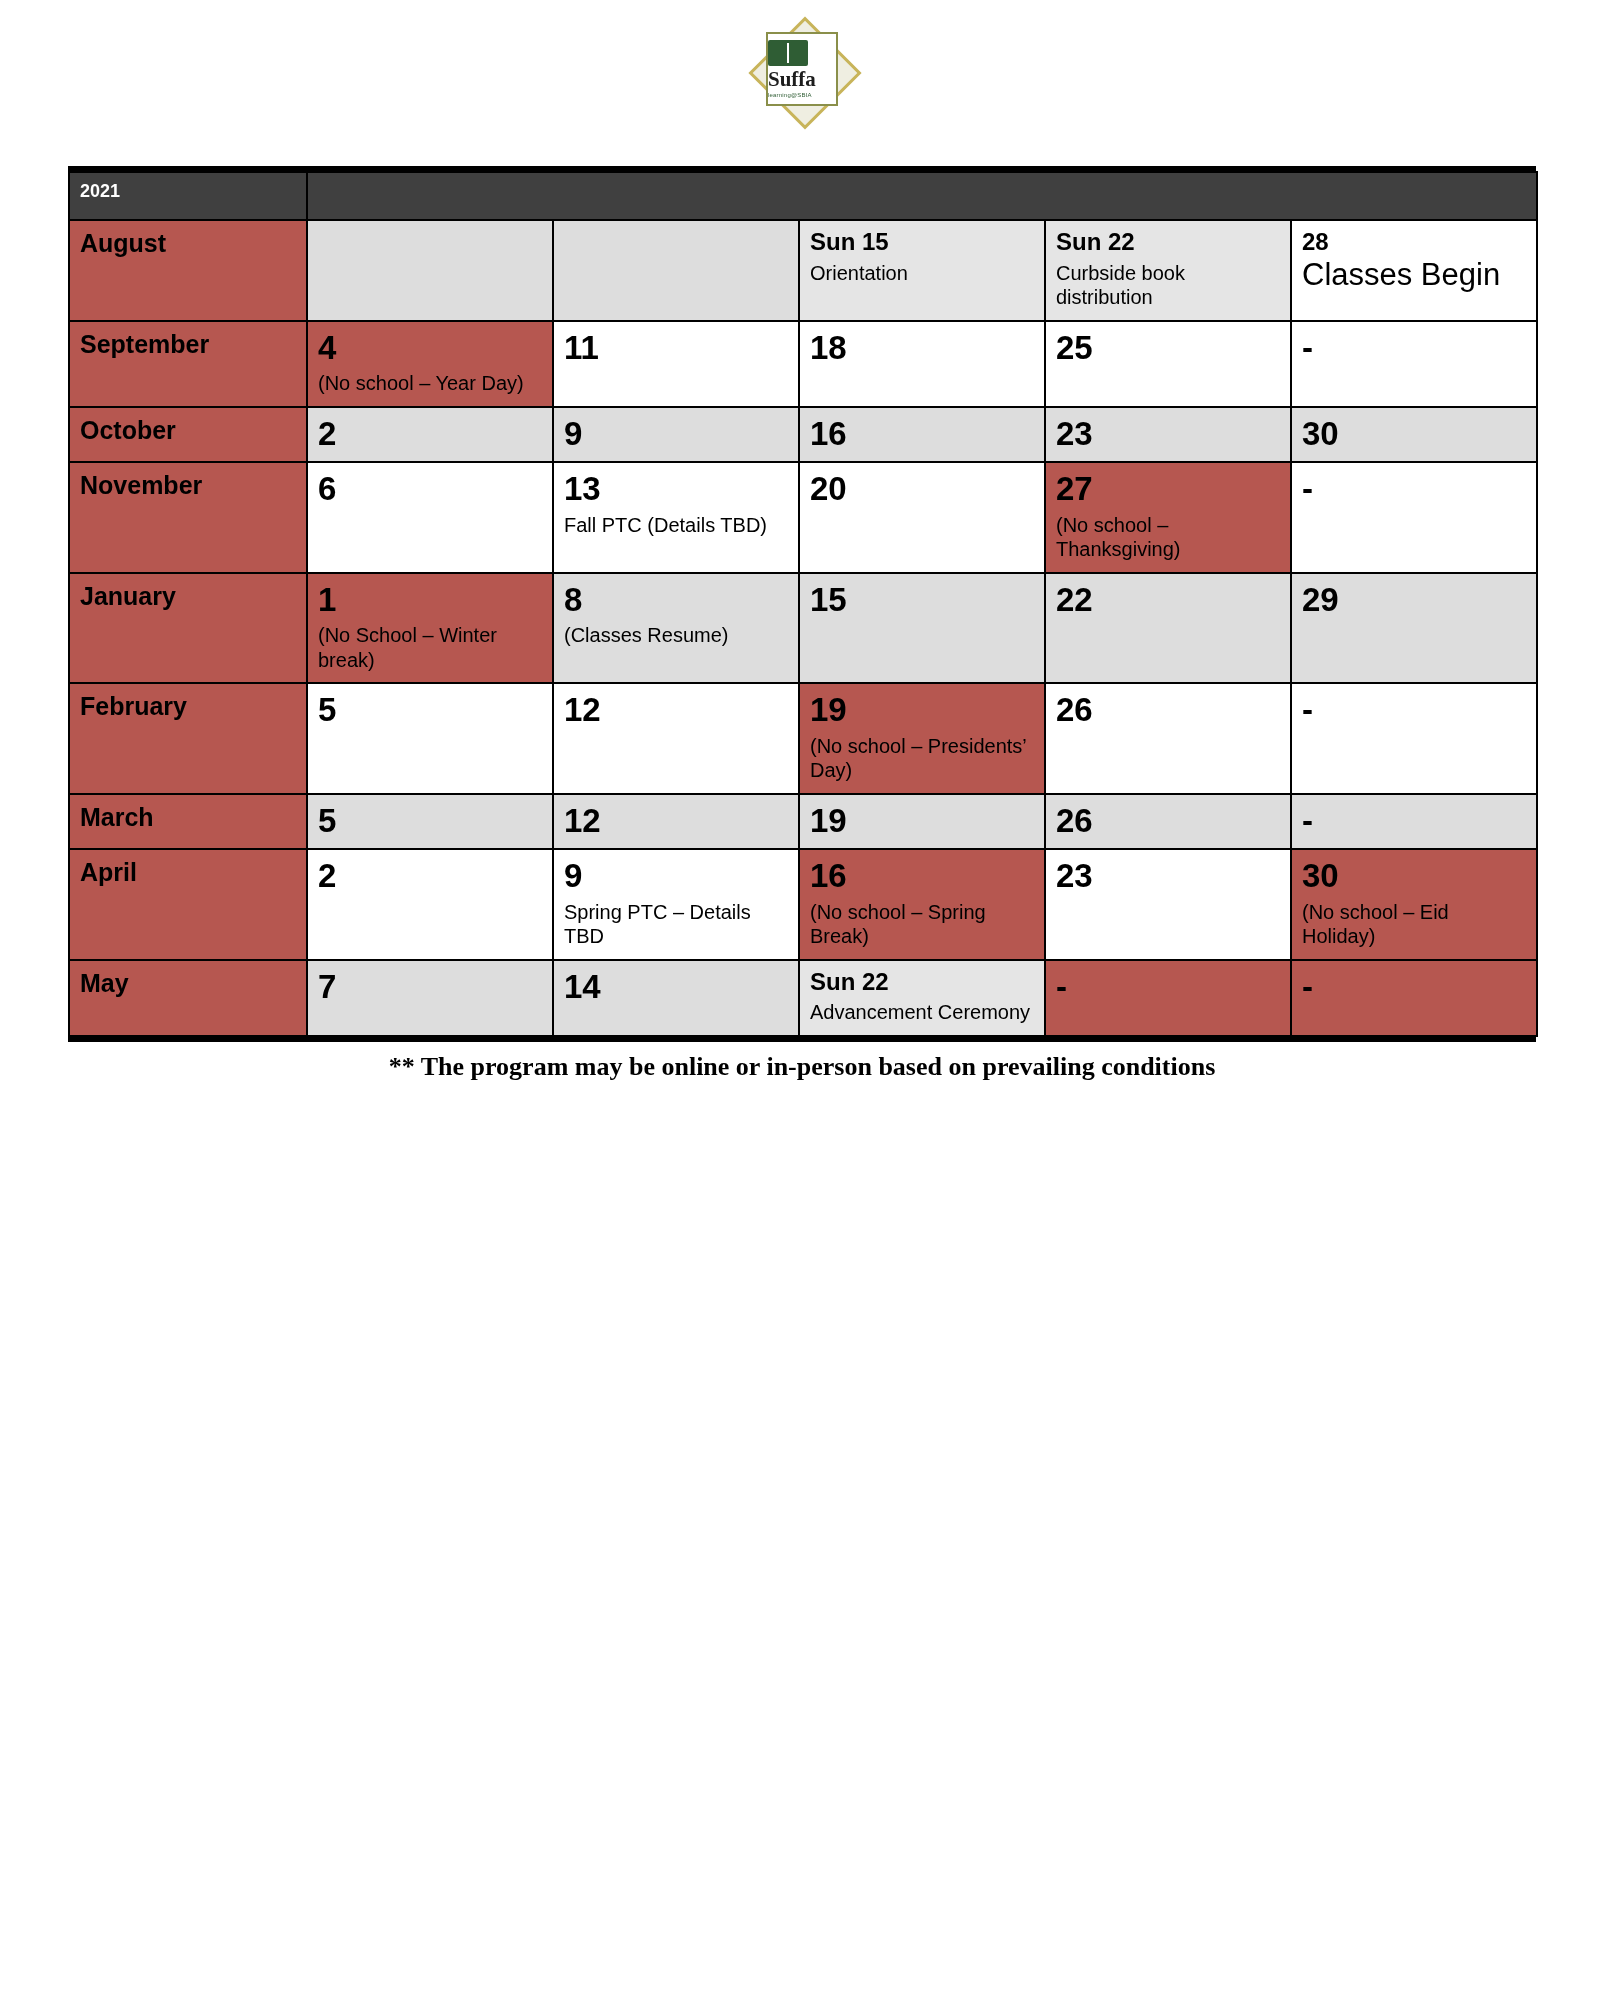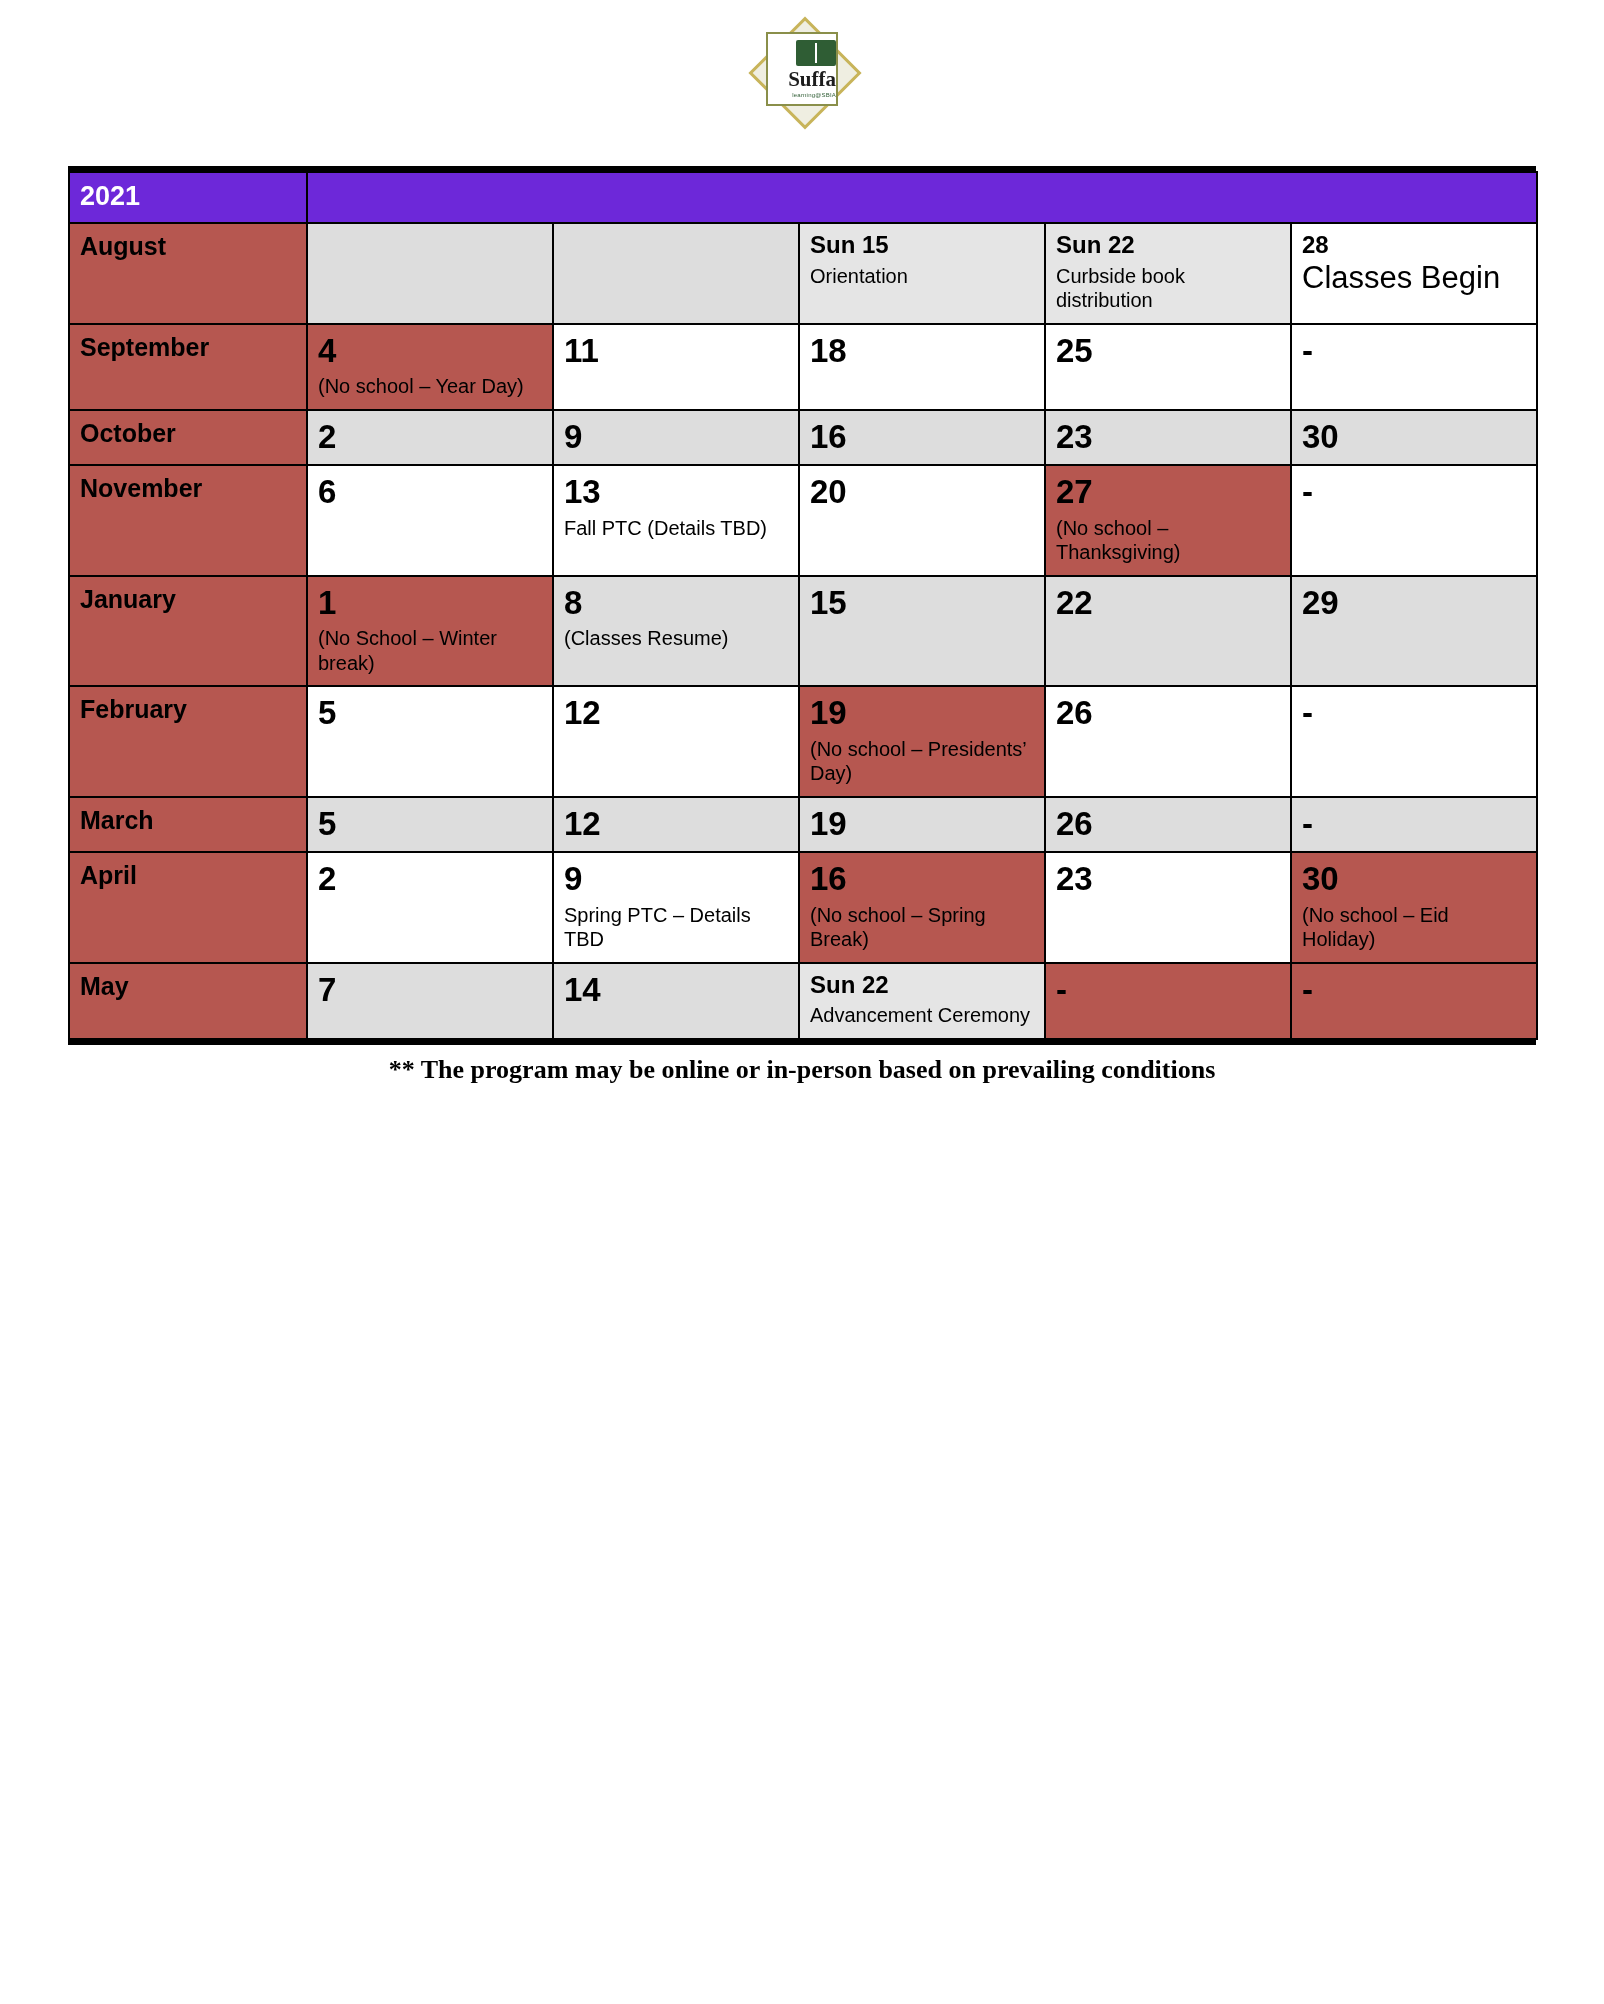--- a/index.html
+++ b/index.html
@@ -55,21 +55,21 @@
     top: 50%;
     width: 72px;
     height: 74px;
     margin-left: -36px;
     margin-top: -38px;
     background: #ffffff;
     border: 2px solid #8a8f4a;
     box-sizing: border-box;
     display: flex;
     flex-direction: column;
-    align-items: flex-end;
+    align-items: flex-start;
     justify-content: flex-start;
     padding-top: 6px;
   }
   .logo .book {
     width: 40px;
     height: 26px;
     background: #2f5d34;
     border-radius: 2px;
     position: relative;
   }
@@ -123,23 +123,23 @@
   table.cal td {
     border: 2px solid #000000;
     vertical-align: top;
     padding: 8px 10px 10px 10px;
     box-sizing: border-box;
   }
   col.c-month { width: 238px; }
   col.c-week  { width: 246px; }
 
   .year-row td {
-    background: #6d28d9;
+    background: #404040;
     color: #ffffff;
-    font-size: 27px;
+    font-size: 18px;
     font-weight: bold;
     padding: 5px 10px 7px 14px;
     height: 48px;
   }
   .year-row td.year-label {
     border-right: 2px solid #000000;
   }
   .month {
     background: #b65750;
     color: #000000;

